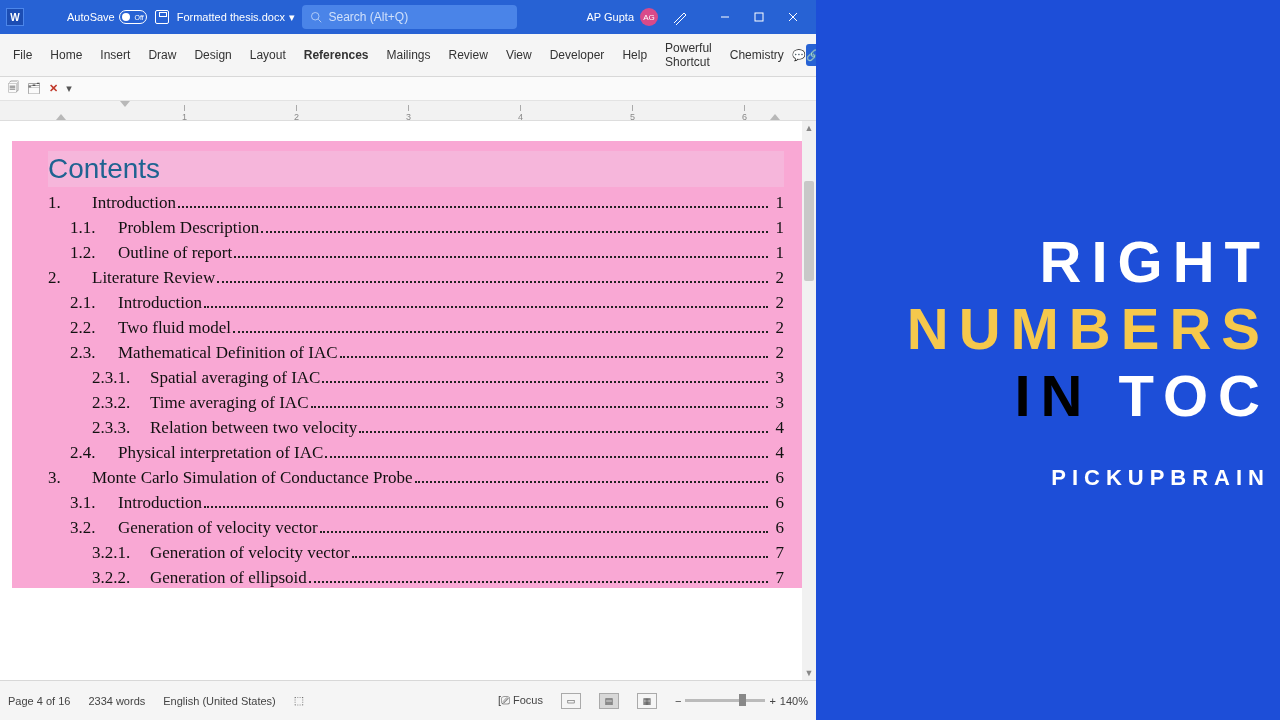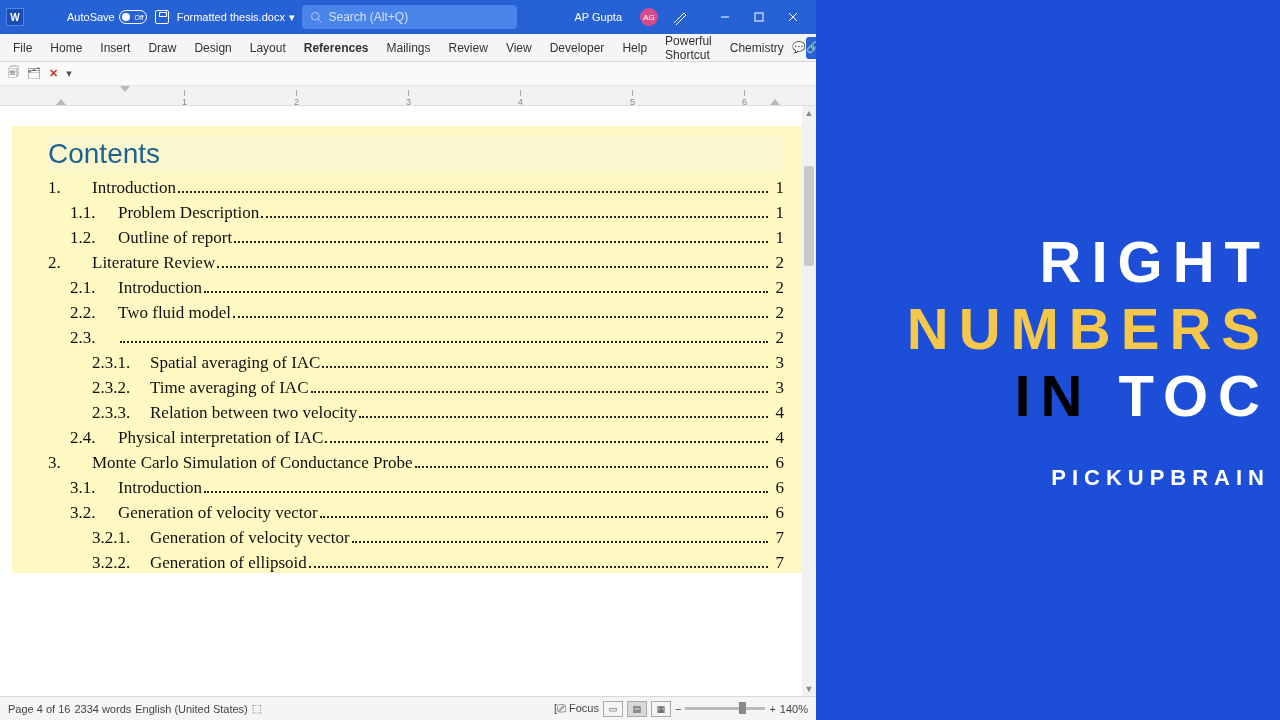--- a/index.html
+++ b/index.html
@@ -17,68 +17,68 @@
   .wicon { width: 18px; height: 18px; background: #1c4db3; border: 1px solid #4c86ea; display: flex; align-items: center; justify-content: center; font-size: 10px; font-weight: bold; }
   .autosave { display: flex; align-items: center; gap: 4px; margin-left: 35px; }
   .toggle { width: 28px; height: 14px; border: 1px solid #fff; border-radius: 7px; display: flex; align-items: center; justify-content: flex-end; padding: 0 2px; font-size: 7px; position: relative; }
   .toggle::before { content: ""; width: 8px; height: 8px; background: #fff; border-radius: 50%; position: absolute; left: 2px; }
   .save-ic { width: 14px; height: 14px; border: 1px solid #fff; border-radius: 2px; position: relative; }
   .save-ic::after { content: ""; position: absolute; top: 1px; left: 3px; width: 6px; height: 3px; background: #2762d4; border: 1px solid #fff; }
   .docname { display: flex; align-items: center; gap: 4px; }
   .searchbox { background: #4a84e8; border-radius: 4px; width: 215px; height: 24px; display: flex; align-items: center; gap: 6px; padding: 0 8px; font-size: 12px; color: #cfe0fb; }
   .searchbox svg { width: 12px; height: 12px; }
   .titlebar-spacer { flex: 1; }
-  .user { display: flex; align-items: center; gap: 18px; }
+  .user { display: flex; align-items: center; gap: 6px; }
   .avatar { width: 18px; height: 18px; border-radius: 50%; background: #d94a8a; display: flex; align-items: center; justify-content: center; font-size: 8px; }
   .winbtns { display: flex; gap: 0; margin-left: 6px; }
   .winbtn { width: 34px; height: 34px; display: flex; align-items: center; justify-content: center; cursor: pointer; }
   .winbtn svg { width: 12px; height: 12px; stroke: #fff; stroke-width: 1; fill: none; }
 
   
-  .menubar { background: #f5f5f5; height: 28px; display: flex; align-items: center; font-size: 12px; color: #333; padding: 0 4px; border-bottom: 1px solid #d8d8d8; }
+  .menubar { background: #f5f5f5; height: 43px; display: flex; align-items: center; font-size: 12px; color: #333; padding: 0 4px; border-bottom: 1px solid #d8d8d8; }
   .menubar .mi { padding: 0 9px; height: 28px; display: flex; align-items: center; cursor: pointer; }
   .menubar .mi.active { font-weight: 600; }
   .menubar-spacer { flex: 1; }
   .menubar .eicon { width: 22px; height: 22px; display: flex; align-items: center; justify-content: center; font-size: 11px; color: #2762d4; }
   .share { background: #2762d4; color: #fff; border-radius: 3px 0 0 3px; }
 
   
   .qrow { height: 24px; background: #fafafa; border-bottom: 1px solid #e3e3e3; display: flex; align-items: center; gap: 8px; padding: 0 8px; font-size: 11px; color: #555; }
   .qrow .red { color: #c0392b; font-weight: bold; }
 
   
   .ruler { height: 20px; background: #f2f2f2; border-bottom: 1px solid #ddd; position: relative; font-size: 9px; color: #888; }
   .ruler .mark { position: absolute; top: 4px; }
   .ruler .mark::before { content: ""; display: block; width: 1px; height: 6px; background: #aaa; margin: 0 auto 1px; }
   .ruler .indent { position: absolute; top: 0; width: 10px; height: 10px; }
   .ruler .indent.top { border-left: 5px solid transparent; border-right: 5px solid transparent; border-top: 6px solid #b8b8b8; }
   .ruler .indent.bot { border-left: 5px solid transparent; border-right: 5px solid transparent; border-bottom: 6px solid #b8b8b8; bottom: 0; top: auto; }
 
   
   .docarea { flex: 1; overflow: hidden; background: #fff; position: relative; }
-  .page { margin: 20px 12px 0 12px; background: #fef9c3; padding: 10px 20px 0 36px; }
+  .page { margin: 20px 12px 0 12px; background: #f9a8d4; padding: 10px 20px 0 36px; }
   .toc-title { color: #1f6391; font-size: 28px; font-weight: 400; background: #eaf1fb33; padding: 2px 0; }
   .toc { font-family: "Times New Roman", serif; font-size: 17px; color: #111; margin-top: 6px; }
   .toc-row { display: flex; align-items: baseline; margin: 5px 0; }
   .toc-row.l1 { padding-left: 0; }
   .toc-row.l2 { padding-left: 22px; }
   .toc-row.l3 { padding-left: 44px; }
   .toc-num { min-width: 44px; }
   .toc-row.l2 .toc-num { min-width: 48px; }
   .toc-row.l3 .toc-num { min-width: 58px; }
   .toc-text { white-space: nowrap; }
   .toc-lead { flex: 1; border-bottom: 2px dotted #222; margin: 0 2px 3px 2px; }
   .toc-page { min-width: 14px; text-align: right; }
   .scroll { position: absolute; right: 0; top: 0; bottom: 0; width: 14px; background: #f1f1f1; }
   .scroll .up, .scroll .down { height: 14px; display: flex; align-items: center; justify-content: center; color: #888; font-size: 9px; }
   .scroll .down { position: absolute; bottom: 0; width: 100%; }
   .scroll .thumb { position: absolute; left: 2px; right: 2px; top: 60px; height: 100px; background: #c8c8c8; border-radius: 2px; }
 
   
-  .status { height: 24px; background: #f5f5f5; border-top: 1px solid #d8d8d8; display: flex; align-items: center; font-size: 11px; color: #444; padding: 0 8px; gap: 4px; }
+  .status { height: 40px; background: #f5f5f5; border-top: 1px solid #d8d8d8; display: flex; align-items: center; font-size: 11px; color: #444; padding: 0 8px; gap: 18px; }
   .status-spacer { flex: 1; }
   .status .vbtn { width: 20px; height: 16px; border: 1px solid #aaa; display: flex; align-items: center; justify-content: center; font-size: 9px; cursor: pointer; }
   .status .vbtn.active { background: #d8d8d8; }
   .zoom { display: flex; align-items: center; gap: 4px; }
   .zoom-track { width: 80px; height: 3px; background: #bbb; position: relative; }
   .zoom-thumb { width: 7px; height: 12px; background: #888; position: absolute; top: -5px; left: 54px; }
 </style>
 </head>
 <body>
 
@@ -206,20 +206,21 @@
             <span class="toc-page">2</span>
           </div>
           <div class="toc-row l2">
             <span class="toc-num">2.2.</span>
             <span class="toc-text">Two fluid model</span>
             <span class="toc-lead"></span>
             <span class="toc-page">2</span>
           </div>
           <div class="toc-row l2">
             <span class="toc-num">2.3.</span>
+            <span class="toc-text">Mathematical Definition of IAC</span>
             <span class="toc-lead"></span>
             <span class="toc-page">2</span>
           </div>
           <div class="toc-row l3">
             <span class="toc-num">2.3.1.</span>
             <span class="toc-text">Spatial averaging of IAC</span>
             <span class="toc-lead"></span>
             <span class="toc-page">3</span>
           </div>
           <div class="toc-row l3">

